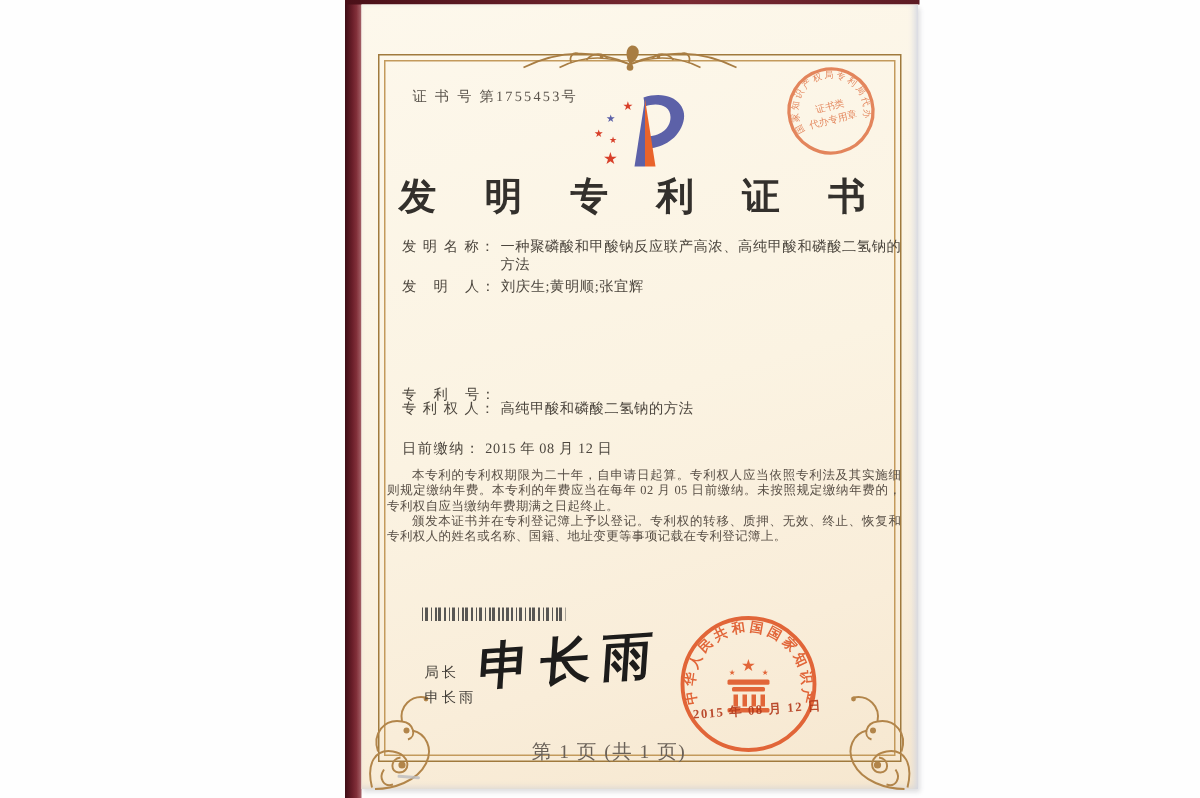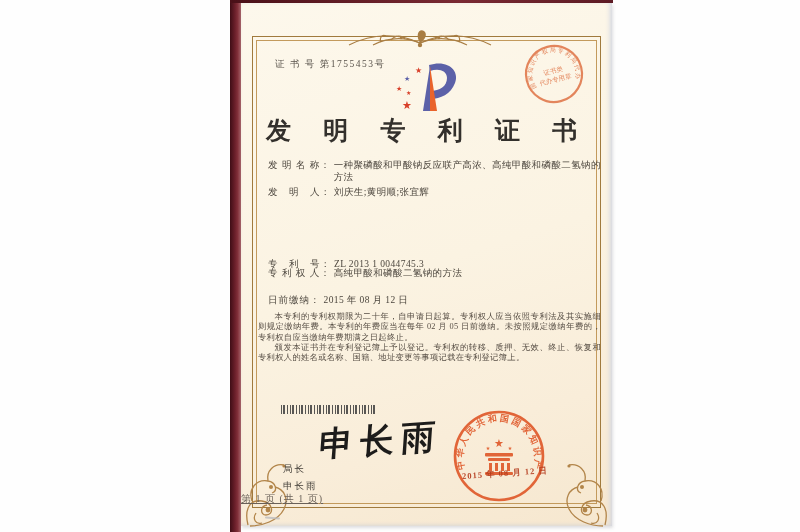--- a/index.html
+++ b/index.html
@@ -55,30 +55,30 @@
     font-size:8.3px;line-height:10.3px;color:#574e45;letter-spacing:0.3px;text-align:justify;
   }
   .body-text p{margin:0;text-indent:2em;}
   .barcode{
     position:absolute;left:40px;top:402px;width:96px;height:9px;opacity:.85;
     background:repeating-linear-gradient(90deg,
       #3c3c3c 0,#3c3c3c 1px,transparent 1px,transparent 2px,
       #3c3c3c 2px,#3c3c3c 4px,transparent 4px,transparent 6px,
       #3c3c3c 6px,#3c3c3c 7px,transparent 7px,transparent 9px);
   }
-  .signer{position:absolute;left:42px;top:438px;font-size:9.5px;line-height:17px;color:#45403a;letter-spacing:2px;margin-top:20px;}
+  .signer{position:absolute;left:42px;top:438px;font-size:9.5px;line-height:17px;color:#45403a;letter-spacing:2px;}
   .autograph{
     position:absolute;left:78px;top:414px;width:150px;
     font-size:34px;font-weight:bold;color:#1d1c1b;letter-spacing:7px;
     transform:rotate(-4deg) skewX(-8deg);
     font-family:"DejaVu Serif","Liberation Serif",serif;
   }
   .page-footer{
-    position:absolute;left:0;width:330px;top:489px;text-align:left;
-    font-size:10px;color:#6a6158;letter-spacing:1px;text-decoration:underline;
+    position:absolute;left:0;width:330px;top:489px;text-align:center;
+    font-size:13px;color:#6a6158;letter-spacing:1px;
   }
   .seal{position:absolute;left:211px;top:406px;width:94px;height:94px;opacity:.92;}
   .seal-date{
     position:absolute;left:206px;top:465px;width:116px;text-align:center;
     font-size:8.5px;color:#b43a1c;letter-spacing:1px;transform:rotate(-4deg);
     font-weight:bold;opacity:.9;
   }
   .corner-stamp{position:absolute;left:281px;top:39px;width:64px;height:64px;opacity:.8;transform:rotate(-14deg);}
   .pencil-dash{
     position:absolute;left:24px;top:514px;width:15px;height:2px;background:#bcbcbe;
@@ -169,21 +169,20 @@
     <div class="field-row" style="top:156px;">
       <span class="lbl">发 明 名 称：</span>
       <span class="val">一种聚磷酸和甲酸钠反应联产高浓、高纯甲酸和磷酸二氢钠的方法</span>
     </div>
     <div class="field-row" style="top:183px;">
       <span class="lbl">发　明　人：</span>
       <span class="val">刘庆生;黄明顺;张宜辉</span>
     </div>
     <div class="field-row" style="top:210px;margin-top:45px;">
       <span class="lbl">专　利　号：</span>
-      <span class="val">ZL 2013 1 0044745.3</span>
     </div>
     <div class="field-row" style="top:264px;">
       <span class="lbl">专 利 权 人：</span>
       <span class="val">高纯甲酸和磷酸二氢钠的方法</span>
     </div>
     <div class="field-row" style="top:291px;">
       <span class="lbl">日前缴纳：</span>
       <span class="val">2015 年 08 月 12 日</span>
     </div>
 

